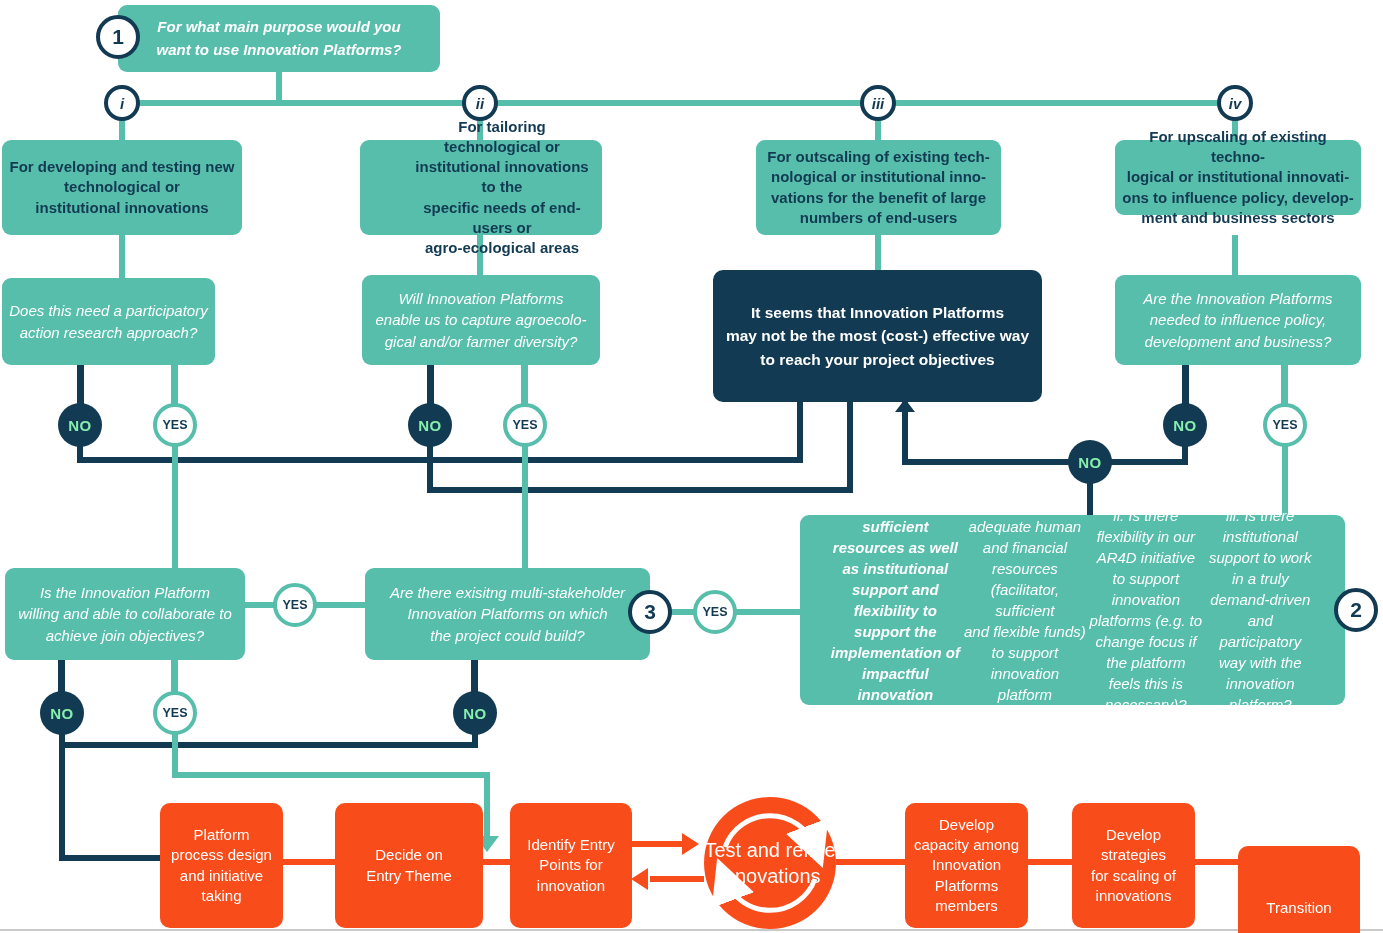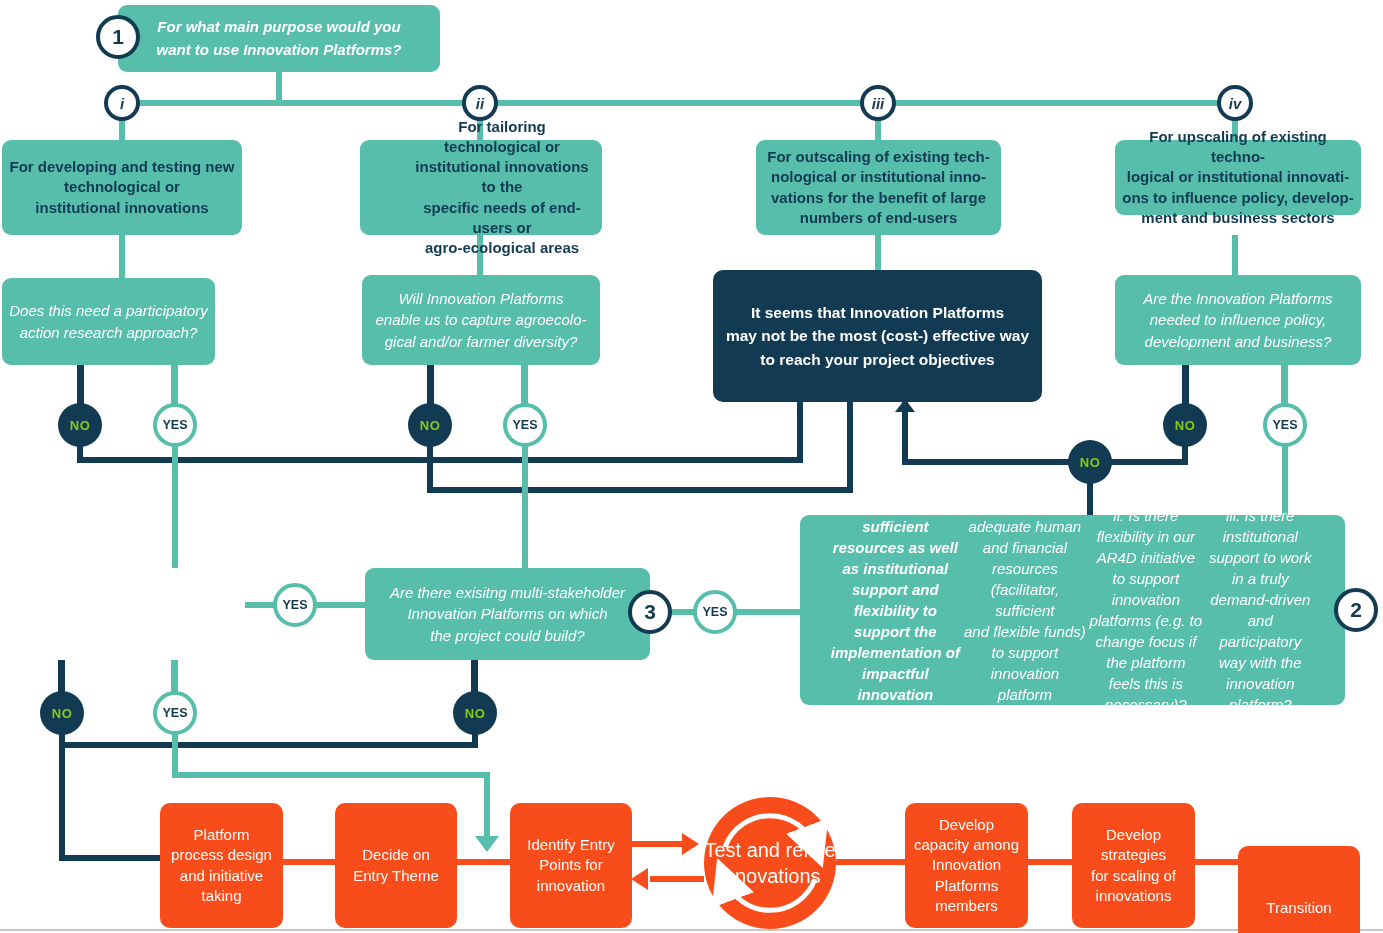--- a/index.html
+++ b/index.html
@@ -18,21 +18,21 @@
   .cat{color:#123A52;font-weight:700;font-size:15px;line-height:1.34;}
   .q{color:#fff;font-style:italic;font-size:15px;line-height:1.42;}
   .dead{background:#123A52;color:#fff;font-weight:700;font-size:15.5px;line-height:1.5;border-radius:10px;}
   .obox{background:#F84D1B;color:#fff;font-size:15px;line-height:1.35;border-radius:10px;}
   .circ{position:absolute;z-index:5;border-radius:50%;box-sizing:border-box;
         display:flex;align-items:center;justify-content:center;}
   .numc{width:44px;height:44px;background:#fff;border:4px solid #123A52;color:#123A52;
         font-weight:700;font-size:21px;}
   .romc{width:36px;height:36px;background:#fff;border:4px solid #123A52;color:#123A52;
         font-weight:700;font-style:italic;font-size:15px;}
-  .no{width:44px;height:44px;background:#123A52;color:#84cc16;font-weight:700;font-size:13px;letter-spacing:.4px;}
+  .no{width:44px;height:44px;background:#123A52;color:#86efac;font-weight:700;font-size:15px;letter-spacing:.4px;}
   .yes{width:44px;height:44px;background:#fff;border:4.5px solid #57BEAC;color:#123A52;
        font-weight:700;font-size:12.5px;}
   .q2box{flex-direction:row;gap:3px;padding:10px 30px;}
   .q2intro{color:#fff;font-style:italic;font-weight:700;font-size:15px;line-height:1.4;
            white-space:pre-line;text-align:center;}
   .q2item{color:#fff;font-style:italic;font-size:15px;line-height:1.4;
           white-space:pre-line;text-align:center;}
   .pcircle{position:absolute;z-index:3;width:132px;height:132px;border-radius:50%;background:#F84D1B;}
   .pcircle svg{position:absolute;left:0;top:0;}
   .ptext{position:absolute;inset:0;z-index:2;display:flex;align-items:center;justify-content:center;
@@ -137,20 +137,23 @@
 development and business?</div>
 
   <div class="circ no" style="left:58px;top:403px;">NO</div>
   <div class="circ yes" style="left:153px;top:403px;">YES</div>
   <div class="circ no" style="left:408px;top:403px;">NO</div>
   <div class="circ yes" style="left:503px;top:403px;">YES</div>
   <div class="circ no" style="left:1163px;top:403px;">NO</div>
   <div class="circ yes" style="left:1263px;top:403px;">YES</div>
   <div class="circ no" style="left:1068px;top:440px;">NO</div>
 
+  <div class="box teal q" style="left:5px;top:568px;width:240px;height:92px;">Is the Innovation Platform
+willing and able to collaborate to
+achieve join objectives?</div>
   <div class="circ yes" style="left:273px;top:583px;">YES</div>
   <div class="box teal q" style="left:365px;top:568px;width:285px;height:92px;">Are there exisitng multi-stakeholder
 Innovation Platforms on which
 the project could build?</div>
   <div class="circ numc" style="left:628px;top:590px;">3</div>
   <div class="circ yes" style="left:693px;top:590px;">YES</div>
 
   <div class="box teal q2box" style="left:800px;top:515px;width:545px;height:190px;">
     <div class="q2intro">Do we have sufficient resources as well as institutional support and
 flexibility to support the implementation of impactful innovation platforms?</div>
@@ -164,21 +167,21 @@
   <div class="circ numc" style="left:1334px;top:588px;">2</div>
 
   <div class="circ no" style="left:40px;top:691px;">NO</div>
   <div class="circ yes" style="left:153px;top:691px;">YES</div>
   <div class="circ no" style="left:453px;top:691px;">NO</div>
 
   <div class="box obox" style="left:160px;top:803px;width:123px;height:125px;">Platform
 process design
 and initiative
 taking</div>
-  <div class="box obox" style="left:335px;top:803px;width:122px;height:125px;">Decide on
+  <div class="box obox" style="left:335px;top:803px;width:148px;height:125px;">Decide on
 Entry Theme</div>
   <div class="box obox" style="left:510px;top:803px;width:122px;height:125px;">Identify Entry
 Points for
 innovation</div>
 
   <div class="pcircle" style="left:704px;top:797px;">
     <svg width="132" height="132" viewBox="0 0 132 132">
       <defs>
         <marker id="arw" markerWidth="9" markerHeight="9" refX="4.5" refY="4.5" orient="auto">
           <path d="M0,0 L9,4.5 L0,9 z" fill="#ffffff"></path>

